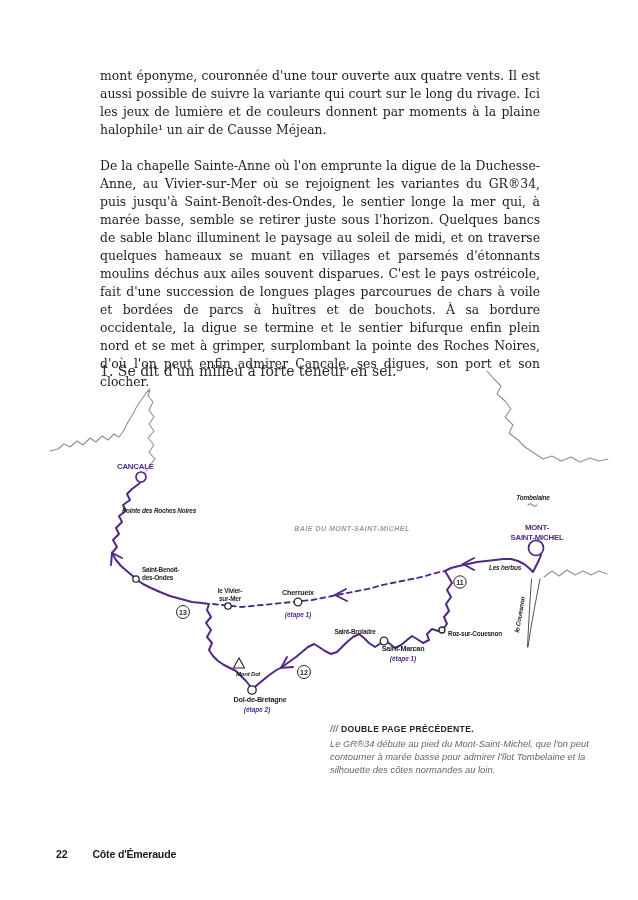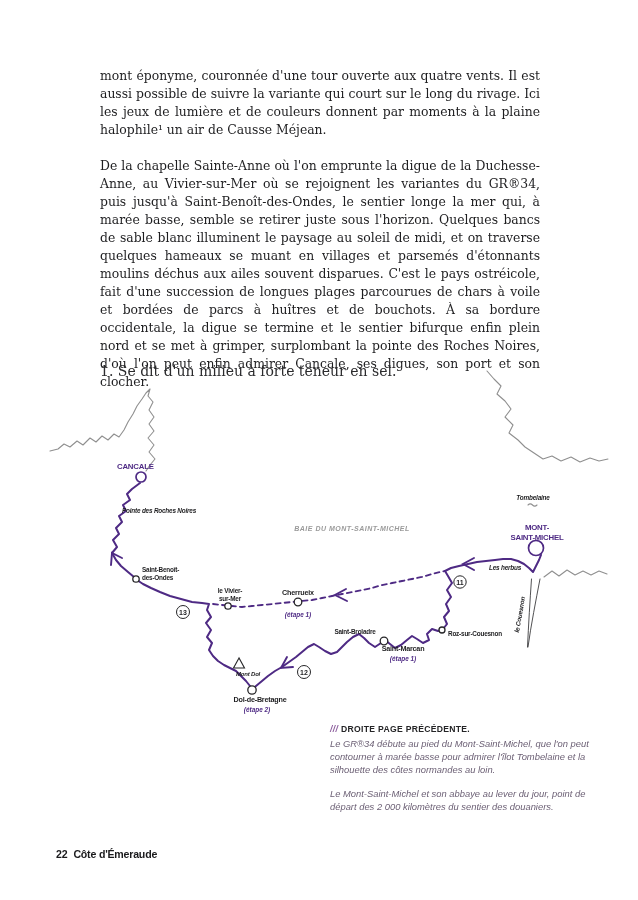--- a/index.html
+++ b/index.html
@@ -49,21 +49,21 @@
   .cap-marker { color:var(--caption_marker_purple,#8a5a9b); font-style:italic; margin-right:3px; }
   .cap-body {
     margin:3px 4px 11px 0; font-size:9.4px; line-height:13px;
     font-style:italic; color:var(--caption_text,#6b5f74);
   }
   
   .pfooter {
     position:absolute; left:56px; top:848px;
     font-weight:bold; font-size:10.6px; color:#1a1a1c; letter-spacing:-0.2px;
   }
-  .pfooter .pnum { margin-right:6px; }
+  .pfooter .pnum { margin-right:25px; }
 </style>
 </head>
 <body>
 
 <div class="page">
 
   <div class="body-text">
     <p>mont éponyme, couronnée d'une tour ouverte aux quatre vents. Il est aussi possible de suivre la variante qui court sur le long du rivage. Ici les jeux de lumière et de couleurs donnent par moments à la plaine halophile¹ un air de Causse Méjean.</p>
     <p>De la chapelle Sainte-Anne où l'on emprunte la digue de la Duchesse-Anne, au Vivier-sur-Mer où se rejoignent les variantes du GR®34, puis jusqu'à Saint-Benoît-des-Ondes, le sentier longe la mer qui, à marée basse, semble se retirer juste sous l'horizon. Quelques bancs de sable blanc illuminent le paysage au soleil de midi, et on traverse quelques hameaux se muant en villages et parsemés d'étonnants moulins déchus aux ailes souvent disparues. C'est le pays ostréicole, fait d'une succession de longues plages parcourues de chars à voile et bordées de parcs à huîtres et de bouchots. À sa bordure occidentale, la digue se termine et le sentier bifurque enfin plein nord et se met à grimper, surplombant la pointe des Roches Noires, d'où l'on peut enfin admirer Cancale, ses digues, son port et son clocher.</p>
   </div>
@@ -135,23 +135,22 @@
     <text class="lbl-big mid" x="403" y="651">Saint-Marcan</text>
     <text class="lbl-etape mid" x="403" y="661">(étape 1)</text>
     <text class="lbl" x="448" y="636">Roz-sur-Couesnon</text>
     <text class="lbl-it" x="236" y="676" style="font-size:6px">Mont Dol</text>
     <text class="lbl-big mid" x="260" y="702">Dol-de-Bretagne</text>
     <text class="lbl-etape mid" x="257" y="712">(étape 2)</text>
   </svg>
 
   <div class="captions">
     <div class="cap-title">
-      <span class="cap-marker">///</span><span>DROITE PAGE PRÉCÉDENTE.</span>
+      <span class="cap-marker">///</span><span>DOUBLE PAGE PRÉCÉDENTE.</span>
     </div>
     <p class="cap-body">Le GR®34 débute au pied du Mont-Saint-Michel, que l'on peut contourner à marée basse pour admirer l'îlot Tombelaine et la silhouette des côtes normandes au loin.</p>
-    <p class="cap-body">Le Mont-Saint-Michel et son abbaye au lever du jour, point de départ des 2 000 kilomètres du sentier des douaniers.</p>
   </div>
 
   <div class="pfooter">
     <span class="pnum">22</span><span>Côte d'Émeraude</span>
   </div>
 
 </div>
 
 </body></html>

